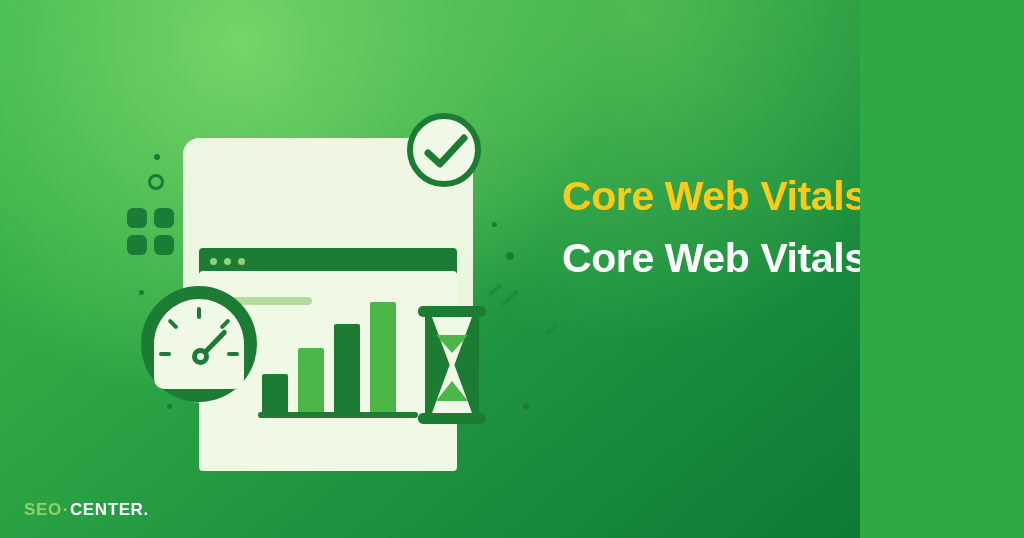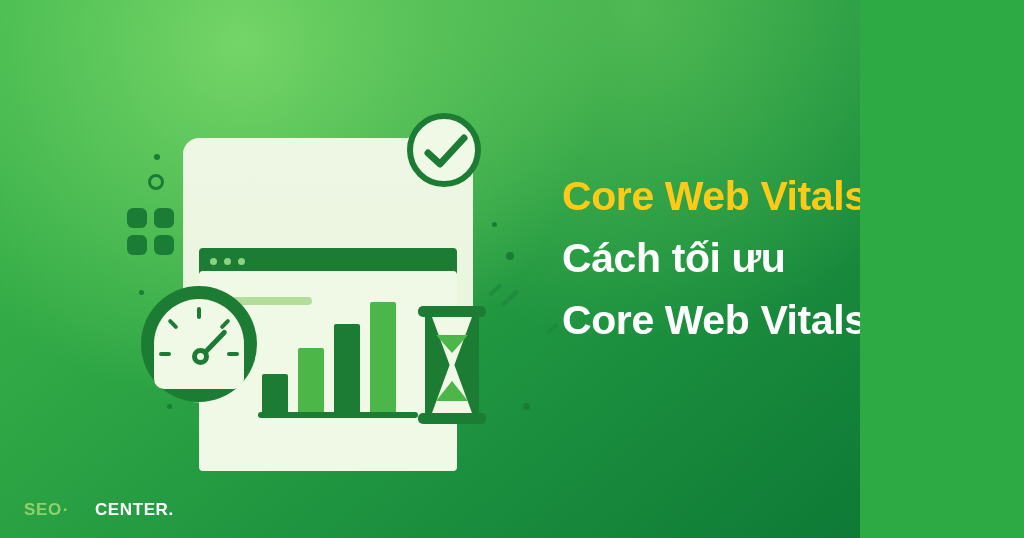--- a/index.html
+++ b/index.html
@@ -173,21 +173,21 @@
   
   #logo {
     position:absolute;
     left:24px; bottom:18px;
     font-size:17px;
     font-weight:bold;
     letter-spacing:0.6px;
   }
   #logo .seo { color:#8ed16a; }
   #logo .sep { color:#8ed16a; padding:0 1px; }
-  #logo .center { color:#ffffff;margin-left:25px; }
+  #logo .center { color:#ffffff; }
 </style>
 </head>
 <body>
 
 <div id="banner">
 
   <span class="deco dot-sm" style="left:154px;top:154px;width:6px;height:6px;"></span>
   <span class="deco ring" style="left:148px;top:174px;width:16px;height:16px;"></span>
   <span class="deco grid2" style="left:127px;top:208px;">
     <i></i>
@@ -253,21 +253,20 @@
         <span class="hg-glass"></span>
         <span class="hg-sand-top"></span>
         <span class="hg-sand-bot"></span>
       </div>
     </div>
 
   </div>
 
   <div id="headline">
     <div class="hl-line hl-1">Core Web Vitals</div>
-    <div class="hl-line hl-2">Cách tối ưu</div>
     <div class="hl-line hl-3">Core Web Vitals</div>
   </div>
 
   <div id="logo">
     <span class="seo">SEO</span><span class="sep">·</span><span class="center">CENTER.</span>
   </div>
 
 </div>
 
 </body></html>

